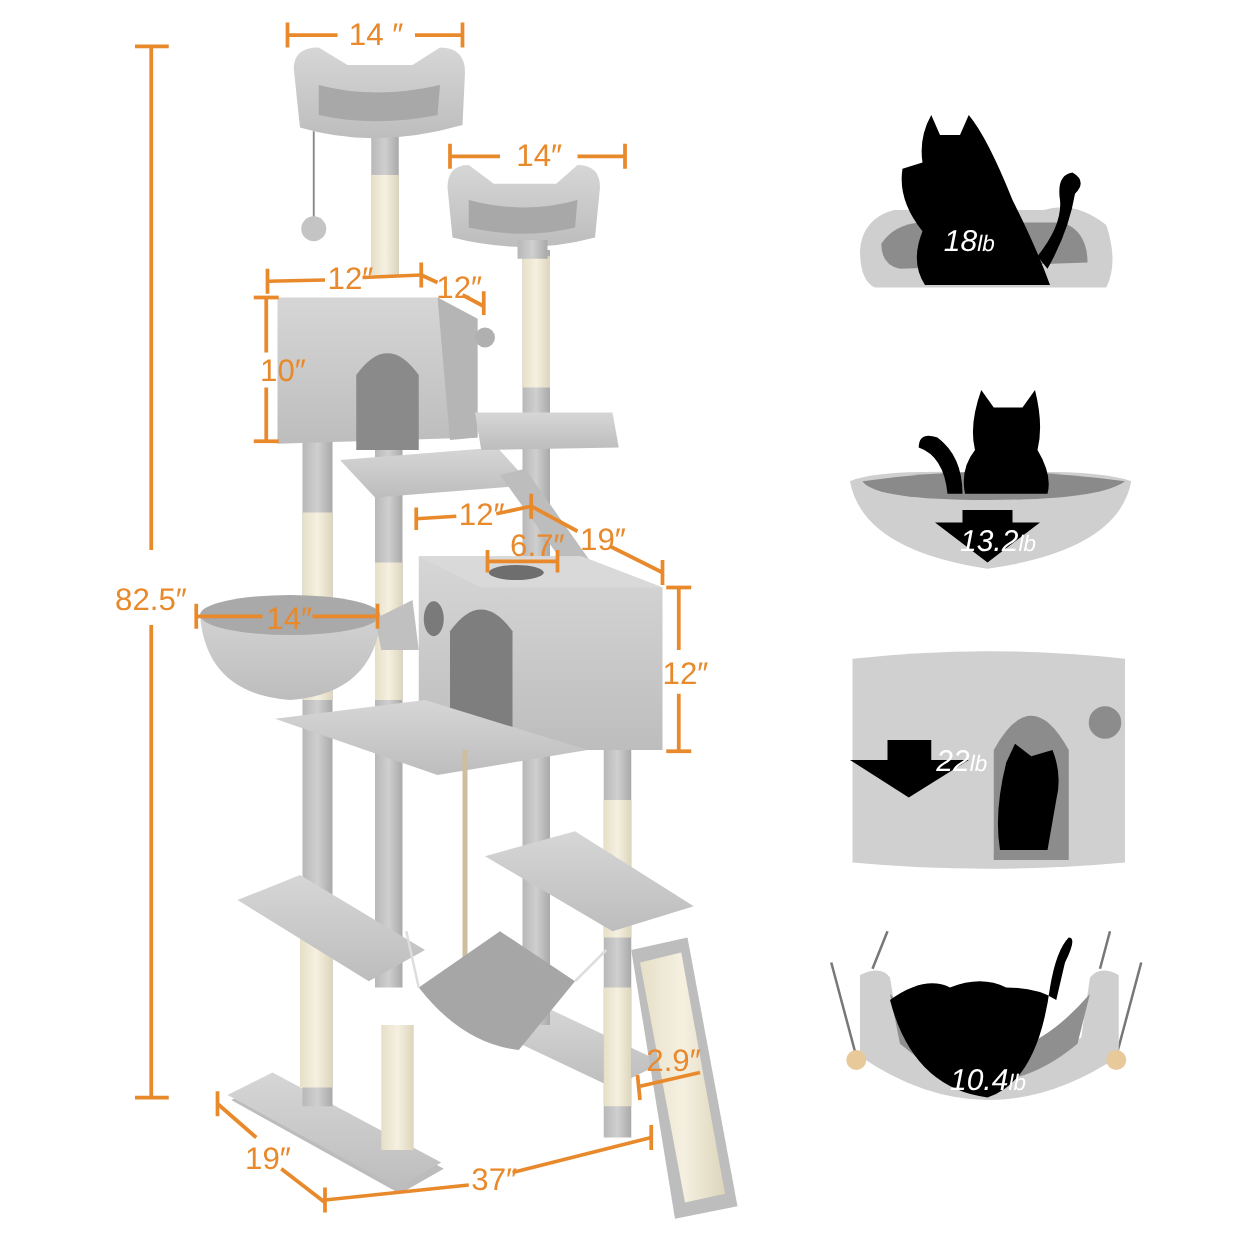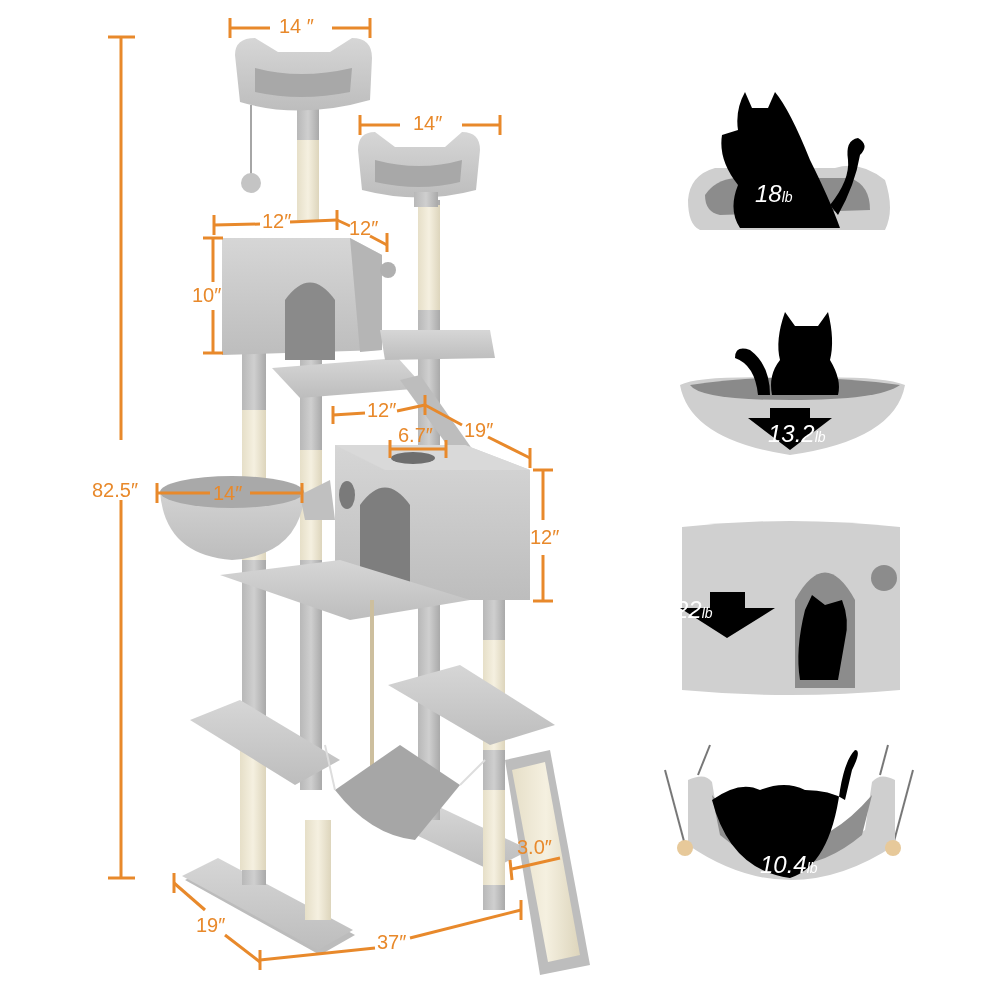--- a/index.html
+++ b/index.html
@@ -1,20 +1,20 @@
 <!DOCTYPE html>
 <html><head>
 <meta charset="utf-8">
 <style>
   html, body { margin: 0; padding: 0; background: #ffffff; }
   body { width: 1000px; height: 1000px; position: relative; overflow: hidden; font-family: "Liberation Sans", sans-serif; }
   .canvas { position: absolute; left: 0; top: 0; width: 1000px; height: 1000px; }
-  .dim-label { position: absolute; color: #e8892b; font-family: "Liberation Sans", sans-serif; font-size: 20px; line-height: 1; white-space: nowrap; background: transparent; }
+  .dim-label { position: absolute; color: #e8892b; font-family: "Liberation Sans", sans-serif; font-size: 25px; line-height: 1; white-space: nowrap; background: transparent; }
   .weight-label { position: absolute; color: #ffffff; font-family: "Liberation Sans", sans-serif; font-style: italic; font-size: 24px; line-height: 1; white-space: nowrap; }
-  .weight-label .unit { font-size: 14px; }
+  .weight-label .unit { font-size: 18px; }
 </style>
 </head>
 <body>
 
 <div class="canvas">
 <svg width="1000" height="1000" viewBox="0 0 1000 1000">
   <defs>
     <linearGradient id="plush" x1="0" y1="0" x2="0" y2="1">
       <stop offset="0" stop-color="#d6d6d6"></stop>
       <stop offset="1" stop-color="#bdbdbd"></stop>
@@ -222,33 +222,33 @@
     <line x1="913" y1="770" x2="893" y2="845" stroke="#777" stroke-width="2"></line>
     <path d="M688 780 Q705 772 712 782 L720 830 Q790 880 865 830 L872 782 Q880 772 895 780 L895 845 Q790 915 688 845 Z" fill="#cfcfcf"></path>
     <path d="M712 795 Q790 890 872 795 L862 835 Q790 895 720 835 Z" fill="#8f8f8f"></path>
     <path d="M712 800 Q740 780 760 790 Q785 780 805 790 Q830 790 845 800 L852 770 Q862 750 855 750 Q845 760 840 790 Q830 865 790 878 Q730 870 712 800 Z" fill="#000"></path>
     <circle cx="685" cy="848" r="8" fill="#e7c99a"></circle>
     <circle cx="893" cy="848" r="8" fill="#e7c99a"></circle>
   </g>
 </svg>
 
 
-<div class="dim-label" style="left:92px;top:468px;margin-top:12px;">82.5″</div>
+<div class="dim-label" style="left:92px;top:468px;">82.5″</div>
 <div class="dim-label" style="left:279px;top:16px;">14 ″</div>
 <div class="dim-label" style="left:413px;top:113px;">14″</div>
 <div class="dim-label" style="left:262px;top:211px;">12″</div>
 <div class="dim-label" style="left:349px;top:218px;">12″</div>
-<div class="dim-label" style="left:192px;top:285px;">10″</div>
+<div class="dim-label" style="left:208px;top:285px;">10″</div>
 <div class="dim-label" style="left:367px;top:400px;">12″</div>
 <div class="dim-label" style="left:464px;top:420px;">19″</div>
-<div class="dim-label" style="left:398px;top:425px;">6.7″</div>
+<div class="dim-label" style="left:408px;top:425px;">6.7″</div>
 <div class="dim-label" style="left:530px;top:527px;">12″</div>
 <div class="dim-label" style="left:213px;top:483px;">14″</div>
-<div class="dim-label" style="left:517px;top:837px;">3.0″</div>
+<div class="dim-label" style="left:517px;top:837px;">2.9″</div>
 <div class="dim-label" style="left:196px;top:915px;">19″</div>
 <div class="dim-label" style="left:377px;top:932px;">37″</div>
 
 
 <div class="weight-label" style="left:755px;top:182px;"><span>18</span><span class="unit">lb</span></div>
 <div class="weight-label" style="left:768px;top:422px;"><span>13.2</span><span class="unit">lb</span></div>
-<div class="weight-label" style="left:675px;top:598px;"><span>22</span><span class="unit">lb</span></div>
+<div class="weight-label" style="left:749px;top:598px;"><span>22</span><span class="unit">lb</span></div>
 <div class="weight-label" style="left:760px;top:853px;"><span>10.4</span><span class="unit">lb</span></div>
 </div>
 
 </body></html>

